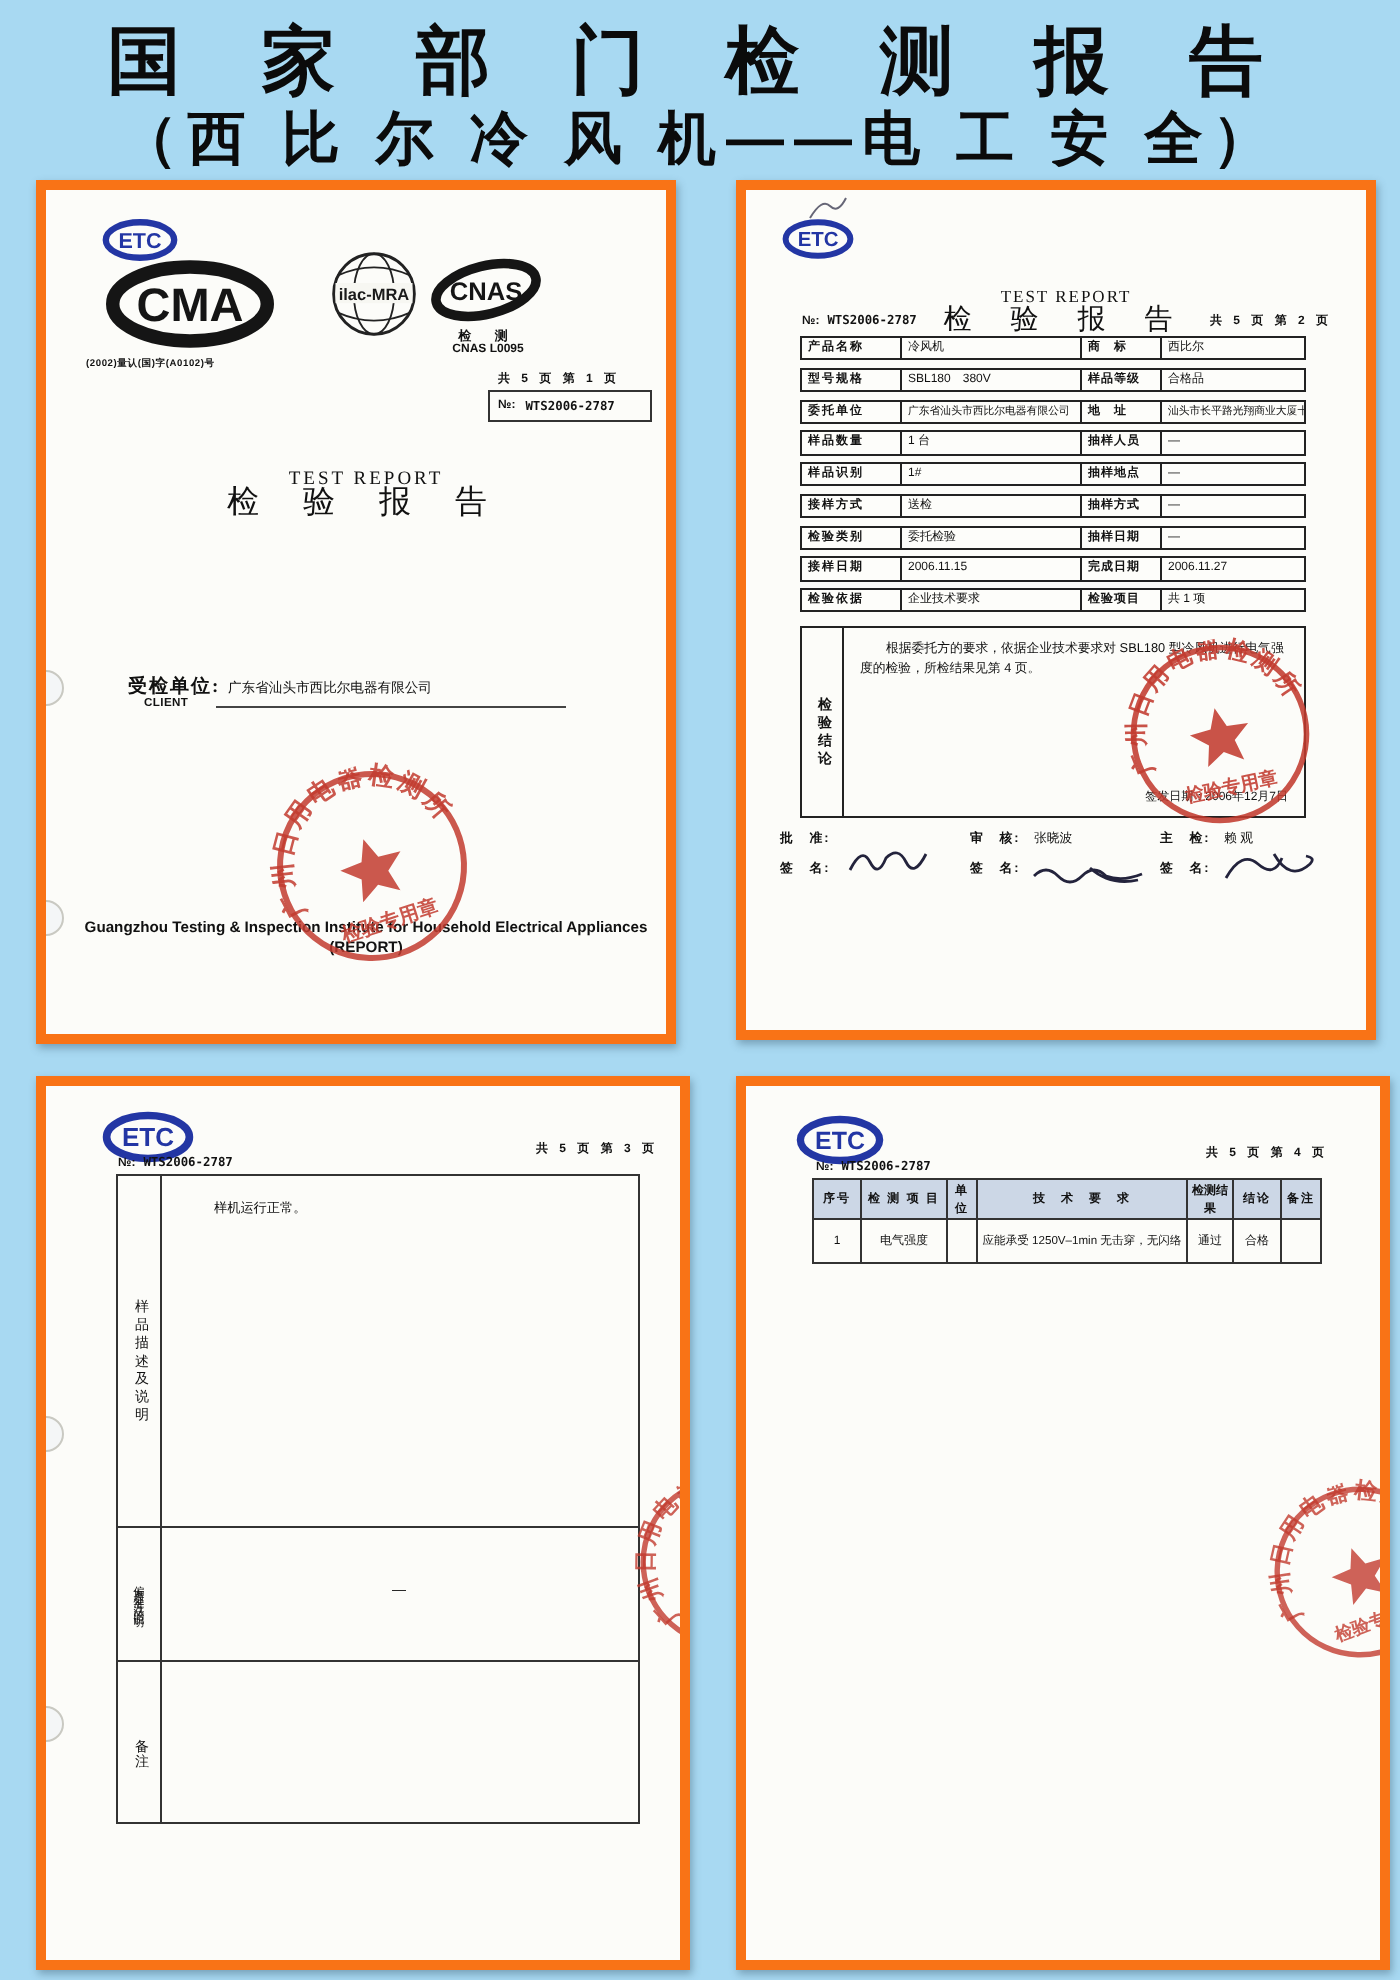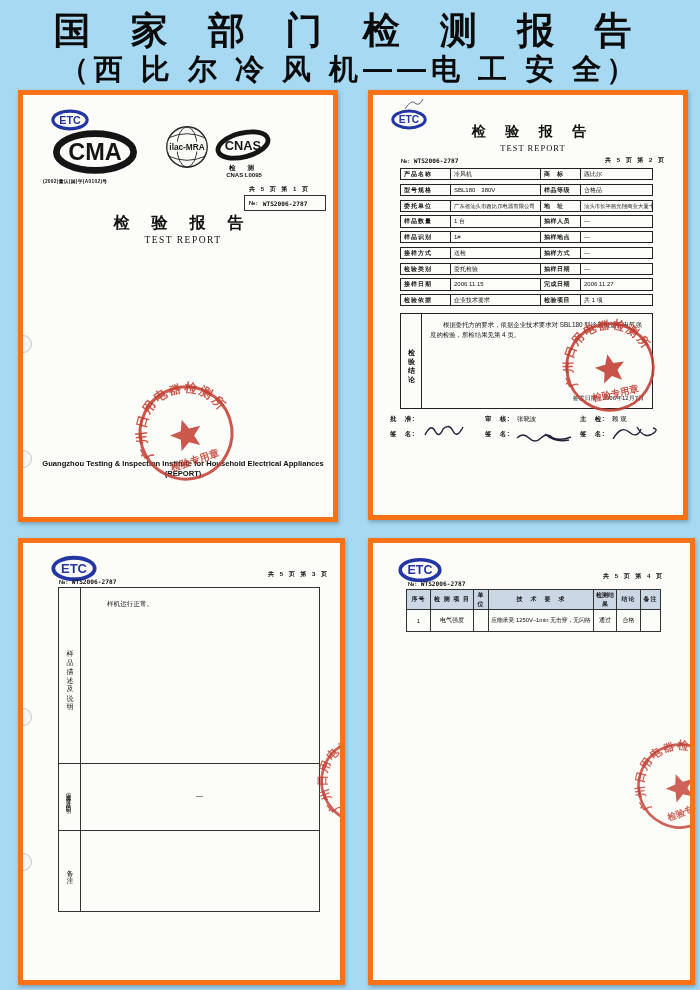--- a/index.html
+++ b/index.html
@@ -25,21 +25,21 @@
     border:5px solid #f97316;box-sizing:border-box;
   }
   #page1{left:18px;top:90px;width:320px;height:432px;}
   #page2{left:368px;top:90px;width:320px;height:430px;}
   #page3{left:18px;top:538px;width:327px;height:447px;}
   #page4{left:368px;top:538px;width:327px;height:447px;}
   .abs{position:absolute;}
   .punch{position:absolute;width:16px;height:16px;border:1px solid #c9c9c2;border-radius:50%;left:-9px;background:#f4f6f7;}
   
   .tiny-caption{font-size:4.8px;font-weight:bold;letter-spacing:.3px;}
-  .report-title{font-family:"Liberation Serif",serif;font-weight:bold;}
+  .report-title{font-family:"Liberation Serif",serif;font-weight:normal;margin-top:28px;}
   .no-box{border:1px solid #333;display:flex;align-items:center;padding:0 4px;gap:5px;}
   .no-label{font-size:6px;font-weight:bold;}
   .no-num{font-family:"DejaVu Sans Mono",monospace;font-size:6.2px;font-weight:bold;}
   .field-label{font-family:"Liberation Serif",serif;font-weight:bold;font-size:9.5px;letter-spacing:1px;}
   .field-sub{font-size:5.8px;font-weight:bold;letter-spacing:.2px;}
   .field-value{font-size:6.8px;}
   .field-line{border-bottom:1px solid #444;}
   .inst-cn{font-weight:bold;font-size:11.5px;letter-spacing:5px;text-align:center;}
   .inst-en{font-weight:bold;font-size:7.6px;text-align:center;}
   
@@ -111,20 +111,26 @@
 
   <div class="abs marker" style="left:226px;top:90px">共 5 页 第 1 页</div>
   <div class="abs no-box" style="left:221px;top:100px;width:72px;height:14px">
     <span class="no-label">№:</span>
     <span class="no-num">WTS2006-2787</span>
   </div>
 
   <div class="abs report-title" style="left:0;top:118px;width:320px;text-align:center;font-size:16px;letter-spacing:9px">检 验 报 告</div>
   <div class="abs" style="left:0;top:140px;width:320px;text-align:center;font-family:'Liberation Serif',serif;font-size:9.5px;letter-spacing:1.5px">TEST REPORT</div>
 
+  <div class="abs" style="left:35px;top:242px;width:248px;height:20px">
+    <span class="abs field-label" style="left:6px;top:0">受检单位:</span>
+    <span class="abs field-sub" style="left:14px;top:12px">CLIENT</span>
+    <span class="abs field-value" style="left:56px;top:2px">广东省汕头市西比尔电器有限公司</span>
+    <div class="abs field-line" style="left:50px;top:16px;width:175px"></div>
+  </div>
 
   <div class="abs inst-en" style="left:14px;top:364px;width:292px">Guangzhou Testing &amp; Inspection Institute for Household Electrical Appliances</div>
   <div class="abs inst-en" style="left:14px;top:374px;width:292px">(REPORT)</div>
 
   <svg class="abs stamp" style="left:113px;top:288px;transform:rotate(-18deg)" width="100" height="100" viewBox="0 0 100 100">
     <circle cx="50" cy="50" r="46" fill="none" stroke="#c23b2f" stroke-width="3" opacity=".85"></circle>
     <defs>
         <path id="arc1" d="M 13,64 A 40,40 0 1 1 87,64" fill="none"></path>
       </defs>
     <text fill="#c23b2f" font-size="12.5" font-weight="bold" opacity=".85" letter-spacing="2"><textPath href="#arc1" startOffset="2">广州日用电器检测所</textPath></text>

